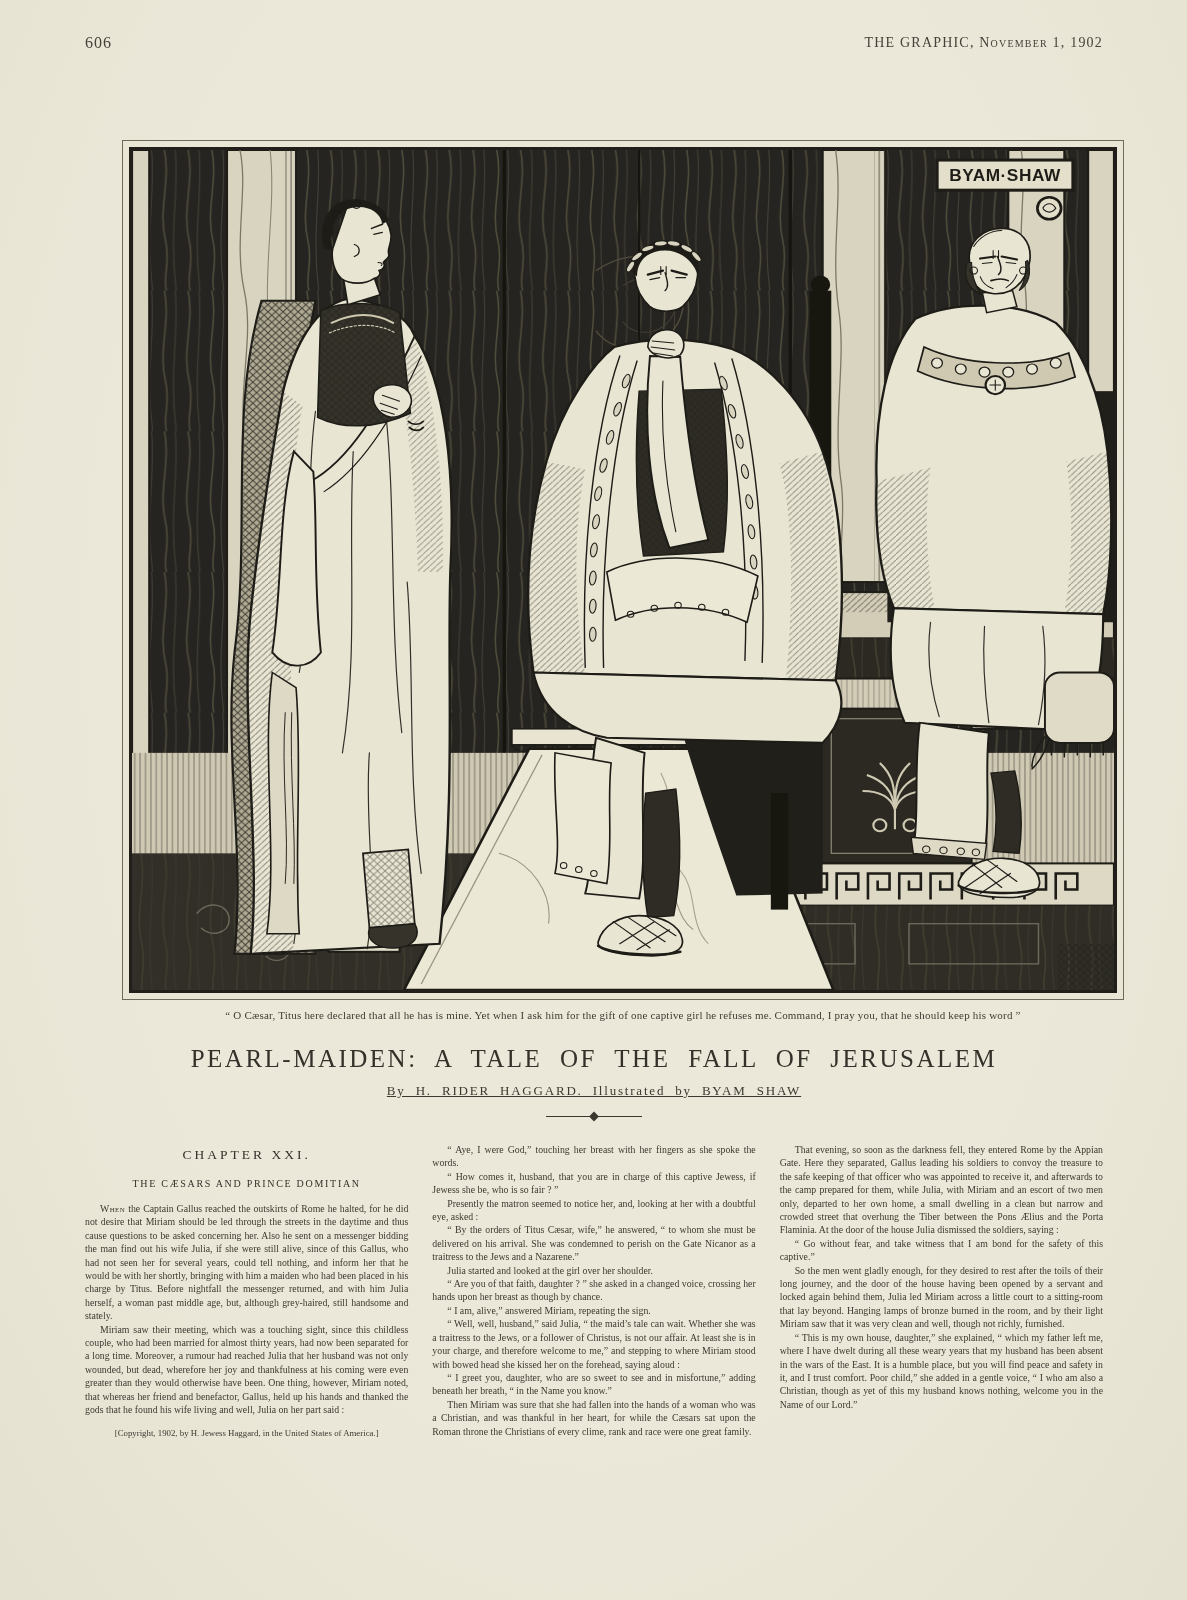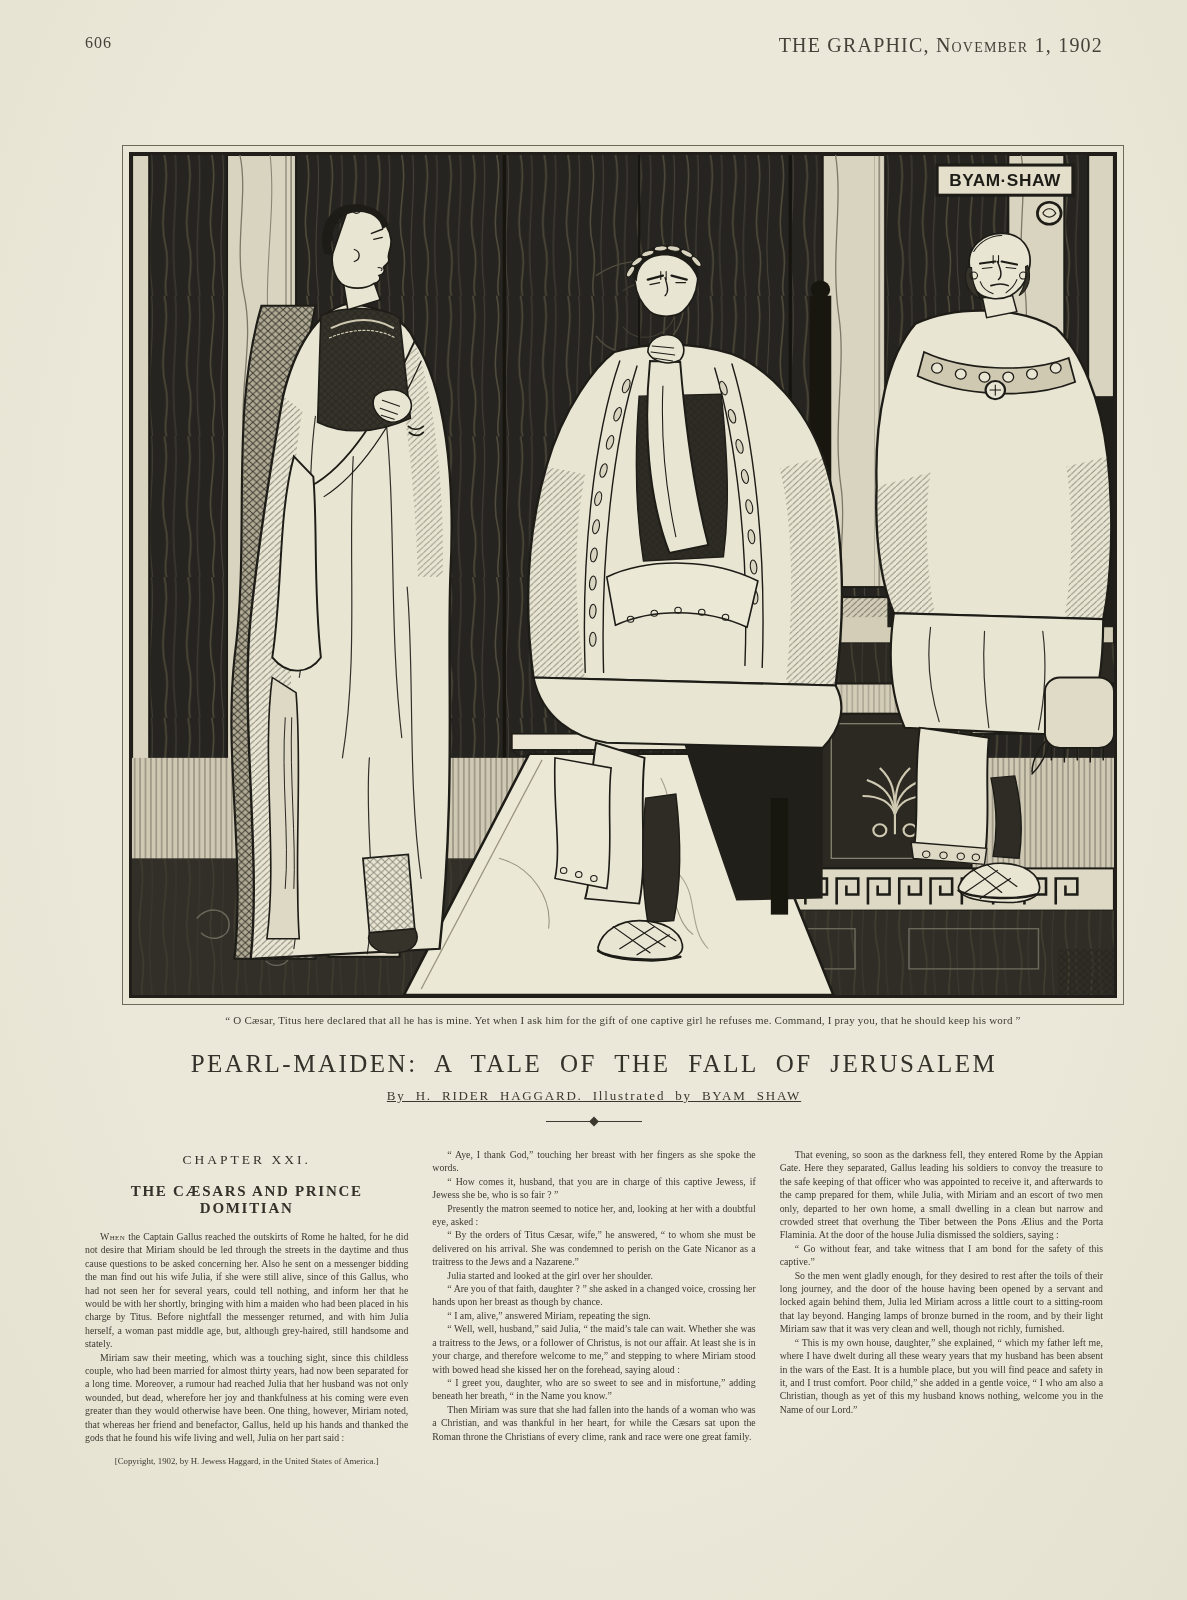--- a/index.html
+++ b/index.html
@@ -2,44 +2,44 @@
 <html><head>
 <meta charset="utf-8">
 <style>
   html,body{margin:0;padding:0;}
   body{width:1187px;height:1600px;background:#e9e6d6;overflow:hidden;}
   .page{position:relative;width:1187px;height:1600px;box-sizing:border-box;
         padding:34px 84px 0 85px;color:#3b392f;
         font-family:"Liberation Serif",serif;
         background:radial-gradient(ellipse at 50% 40%, #ebe8d9 60%, #e4e1d0 100%);}
   
-  .running-head{display:flex;justify-content:space-between;align-items:flex-start;}
+  .running-head{display:flex;justify-content:space-between;align-items:center;}
   .folio{font-size:16px;letter-spacing:1px;color:#45423a;}
-  .masthead{font-variant:small-caps;font-size:20px;letter-spacing:1.2px;color:#45423a;}
+  .masthead{font-variant:small-caps;font-size:14px;letter-spacing:1.2px;color:#45423a;}
   
   .plate{margin:88px 0 0 37px;width:1002px;box-sizing:border-box;}
   .plate-frame{border:1px solid #6e6a5b;padding:6px;background:#e9e6d6;box-sizing:border-box;}
   .plate-inner{border:3px solid #221f1a;height:840px;background:#dcd7c3;overflow:hidden;}
   .plate-inner svg{display:block;width:100%;height:100%;}
   .plate-caption{margin-top:9px;text-align:center;font-size:11px;
                  letter-spacing:.2px;color:#3e3c33;}
   
   .article-title{font-weight:normal;text-align:center;margin:24px 0 0;color:#33312a;
                  font-size:25px;letter-spacing:2.5px;word-spacing:9px;}
   .byline{text-align:center;font-size:13px;letter-spacing:1.8px;word-spacing:5px;
           margin-top:10px;color:#3b392f;text-decoration:underline;}
   .divider{width:96px;margin:17px auto 0;border-top:1px solid #3b392f;position:relative;height:0;}
   .divider .diamond{position:absolute;left:50%;top:-4px;width:7px;height:7px;
           transform:translateX(-50%) rotate(45deg);background:#3b392f;}
   
   .columns{display:flex;gap:24px;margin-top:26px;}
   .col{flex:1;min-width:0;}
   .chapter-heading{font-weight:normal;text-align:center;font-size:13.5px;
                    letter-spacing:3px;margin:4px 0 0;color:#33312a;}
-  .chapter-subheading{font-weight:bold;text-align:center;font-size:15px;
+  .chapter-subheading{font-weight:normal;text-align:center;font-size:10px;
                    letter-spacing:1.7px;margin:15px 0 13px;color:#33312a;}
   .para{margin:0;text-indent:15px;text-align:justify;font-size:9.8px;line-height:13.4px;
         color:#3b392f;}
   .smallcaps{font-variant:small-caps;letter-spacing:.4px;}
   .footnote{font-size:8.8px;margin-top:10px;text-align:center;text-indent:0;color:#3b392f;}
 </style>
 </head>
 <body>
 
 <div class="page">
@@ -369,21 +369,21 @@
   <main class="columns">
     <section class="col">
       <h2 class="chapter-heading">CHAPTER XXI.</h2>
       <h3 class="chapter-subheading">THE CÆSARS AND PRINCE DOMITIAN</h3>
       <p class="para"><span class="smallcaps">When</span> <span>the Captain Gallus reached the outskirts of Rome he halted, for he did not desire that Miriam should be led through the streets in the daytime and thus cause questions to be asked concerning her.  Also he sent on a messenger bidding the man find out his wife Julia, if she were still alive, since of this Gallus, who had not seen her for several years, could tell nothing, and inform her that he would be with her shortly, bringing with him a maiden who had been placed in his charge by Titus.  Before nightfall the messenger returned, and with him Julia herself, a woman past middle age, but, although grey-haired, still handsome and stately.</span></p>
       <p class="para">Miriam saw their meeting, which was a touching sight, since this childless couple, who had been married for almost thirty years, had now been separated for a long time.  Moreover, a rumour had reached Julia that her husband was not only wounded, but dead, wherefore her joy and thankfulness at his coming were even greater than they would otherwise have been.  One thing, however, Miriam noted, that whereas her friend and benefactor, Gallus, held up his hands and thanked the gods that he found his wife living and well, Julia on her part said :</p>
       <p class="para footnote">[Copyright, 1902, by H. Jewess Haggard, in the United States of America.]</p>
     </section>
 
     <section class="col">
-      <p class="para">“ Aye, I thank God,” touching her breast with her fingers as she spoke the words.</p>
+      <p class="para">“ Aye, I were God,” touching her breast with her fingers as she spoke the words.</p>
       <p class="para">“ How comes it, husband, that you are in charge of this captive Jewess, if Jewess she be, who is so fair ? ”</p>
       <p class="para">Presently the matron seemed to notice her, and, looking at her with a doubtful eye, asked :</p>
       <p class="para">“ By the orders of Titus Cæsar, wife,” he answered, “ to whom she must be delivered on his arrival.  She was condemned to perish on the Gate Nicanor as a traitress to the Jews and a Nazarene.”</p>
       <p class="para">Julia started and looked at the girl over her shoulder.</p>
       <p class="para">“ Are you of that faith, daughter ? ” she asked in a changed voice, crossing her hands upon her breast as though by chance.</p>
       <p class="para">“ I am, alive,” answered Miriam, repeating the sign.</p>
       <p class="para">“ Well, well, husband,” said Julia, “ the maid’s tale can wait. Whether she was a traitress to the Jews, or a follower of Christus, is not our affair.  At least she is in your charge, and therefore welcome to me,” and stepping to where Miriam stood with bowed head she kissed her on the forehead, saying aloud :</p>
       <p class="para">“ I greet you, daughter, who are so sweet to see and in misfortune,” adding beneath her breath, “ in the Name you know.”</p>
       <p class="para">Then Miriam was sure that she had fallen into the hands of a woman who was a Christian, and was thankful in her heart, for while the Cæsars sat upon the Roman throne the Christians of every clime, rank and race were one great family.</p>
     </section>

